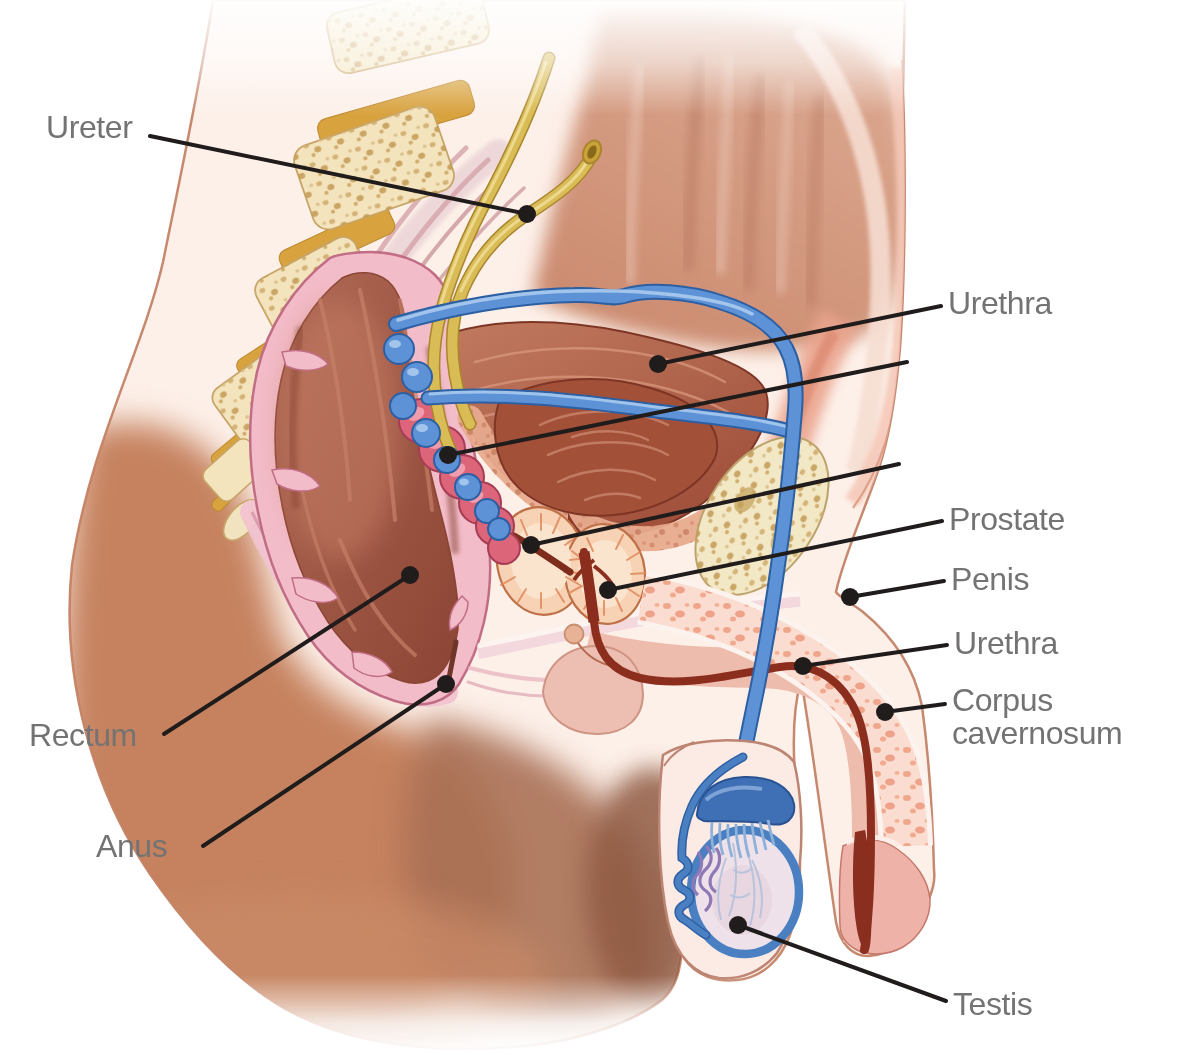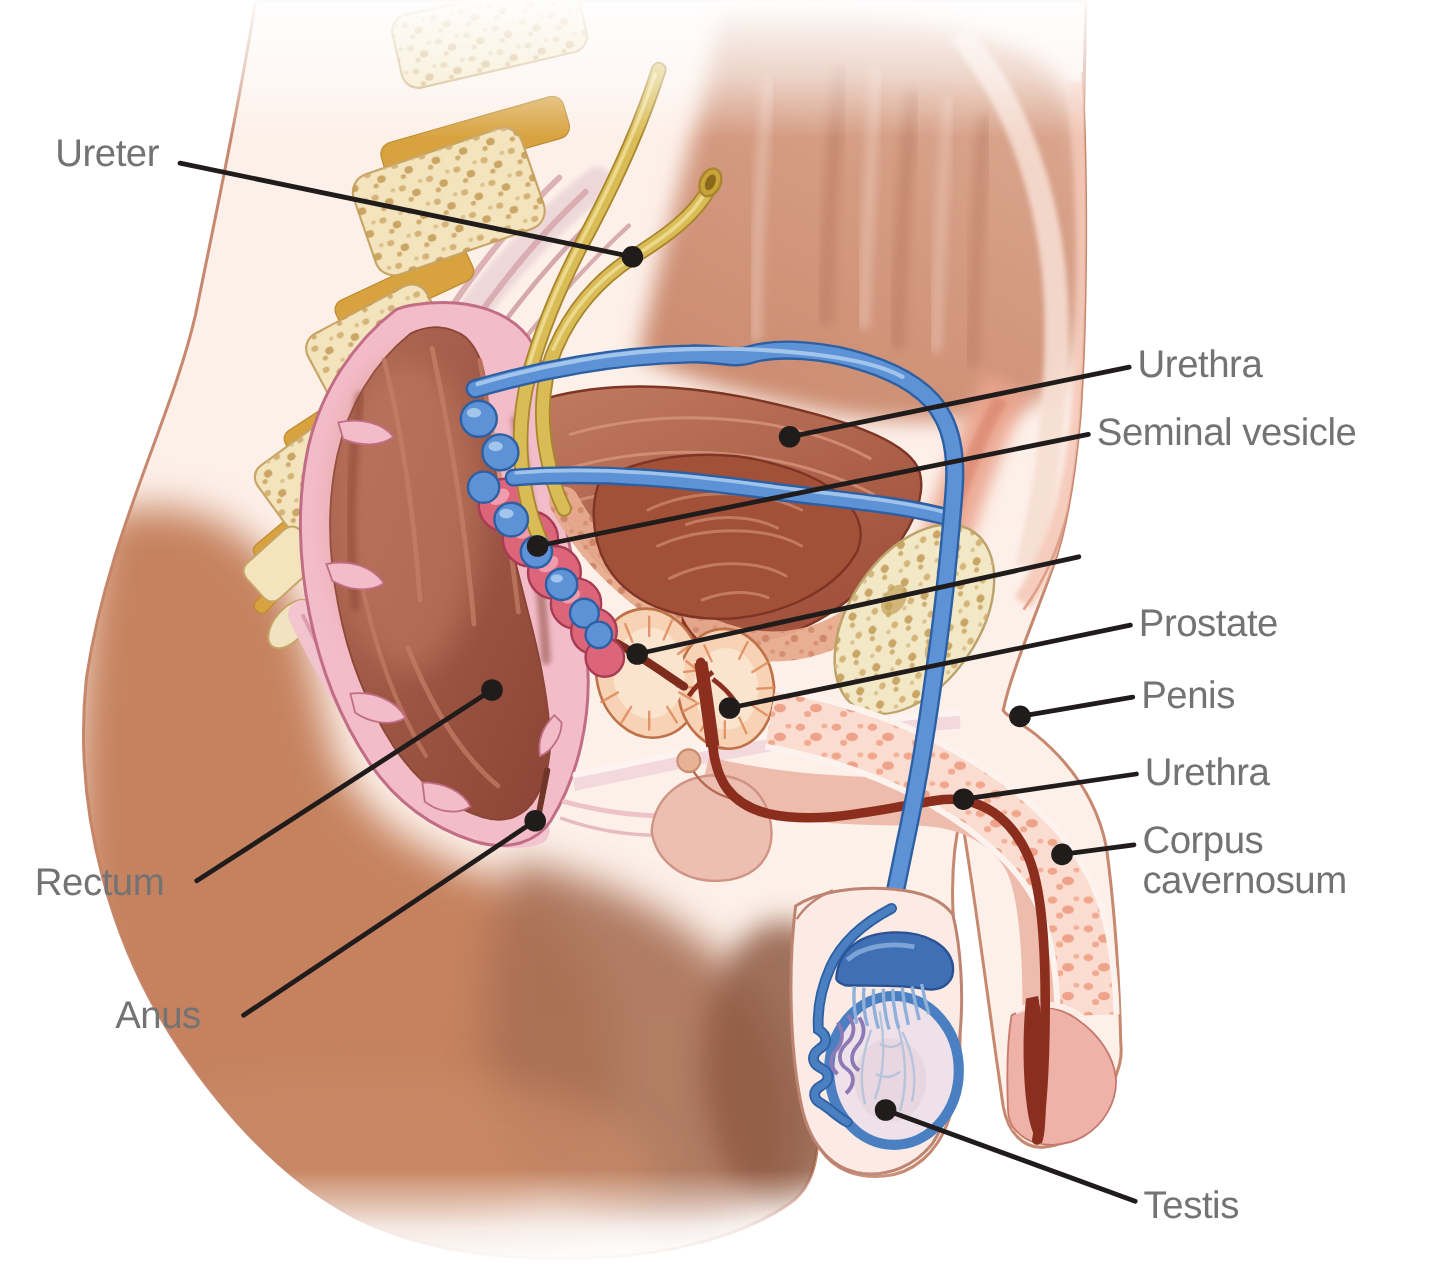--- a/index.html
+++ b/index.html
@@ -451,21 +451,20 @@
     <circle cx="803" cy="666" r="9"></circle>
         <circle cx="885" cy="712" r="9"></circle>
         <circle cx="738" cy="925" r="9"></circle>
     <circle cx="410" cy="575" r="9"></circle>
         <circle cx="446" cy="684" r="9"></circle>
   </g>
 </svg>
 
 <div class="label" id="lbl-ureter">Ureter</div>
 <div class="label" id="lbl-bladder">Urethra</div>
-<div class="label" id="lbl-seminal-vesicle">Seminal vesicle</div>
 <div class="label" id="lbl-prostate">Prostate</div>
 <div class="label" id="lbl-penis">Penis</div>
 <div class="label" id="lbl-urethra">Urethra</div>
 <div class="label wrap" id="lbl-corpus-cavernosum">Corpus cavernosum</div>
 <div class="label" id="lbl-testis">Testis</div>
 <div class="label" id="lbl-rectum">Rectum</div>
 <div class="label" id="lbl-anus">Anus</div>
 
 </div>
 

